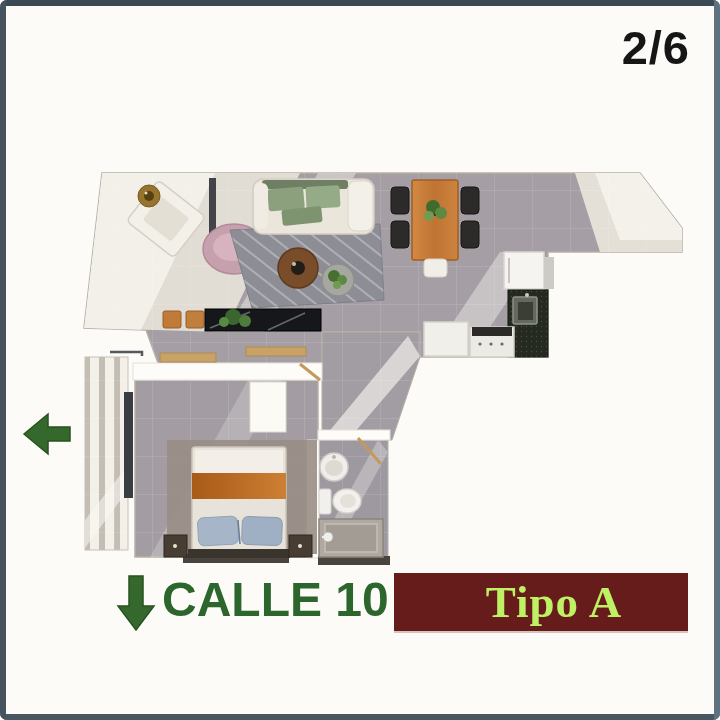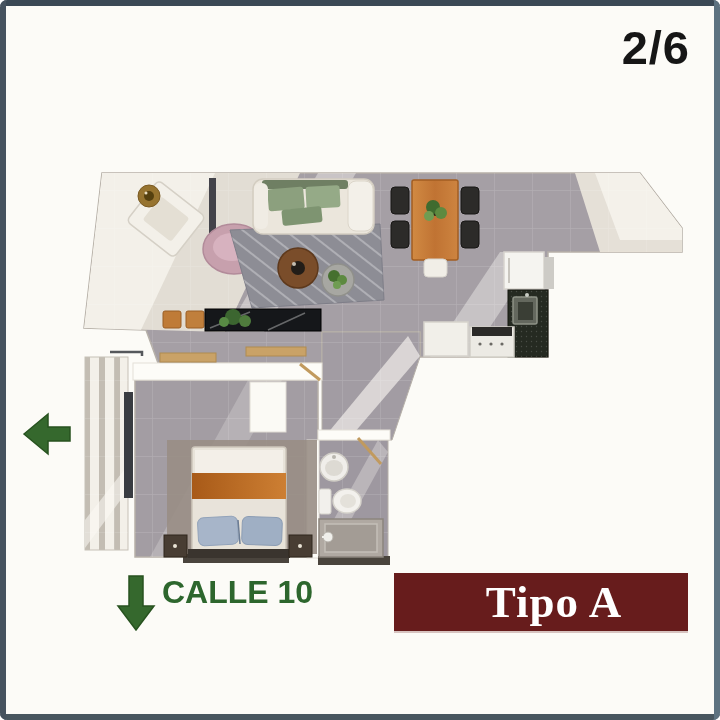--- a/index.html
+++ b/index.html
@@ -20,31 +20,31 @@
 
   .page-indicator{
     position:absolute;top:20px;right:30px;
     font-size:47px;font-weight:bold;color:#161616;letter-spacing:1px;
   }
   .street-row{
     position:absolute;left:116px;top:572px;height:62px;
     display:flex;align-items:flex-start;
   }
   .street-label{
-    font-size:32px;font-weight:bold;color:#2d662d;
+    font-size:48px;font-weight:bold;color:#2d662d;
     margin-left:6px;line-height:1.0;margin-top:4px;letter-spacing:0px;
   }
   .type-banner{
     position:absolute;left:394px;top:573px;width:294px;height:58px;
     background:#671c1c;display:flex;align-items:center;justify-content:center;
     box-shadow:0 2px 0 rgba(103,28,28,0.25);
   }
   .type-banner span{
     font-family:"Liberation Serif", serif;font-weight:bold;
-    font-size:45px;color:#ffffff;letter-spacing:1px;margin-left:26px;
+    font-size:45px;color:#bef264;letter-spacing:1px;margin-left:26px;
   }
   .side-arrow{position:absolute;left:0;top:0;}
 </style>
 </head>
 <body>
 
 <div class="stage">
 
   <svg class="plan-svg" viewBox="0 0 720 720">
     <defs>

